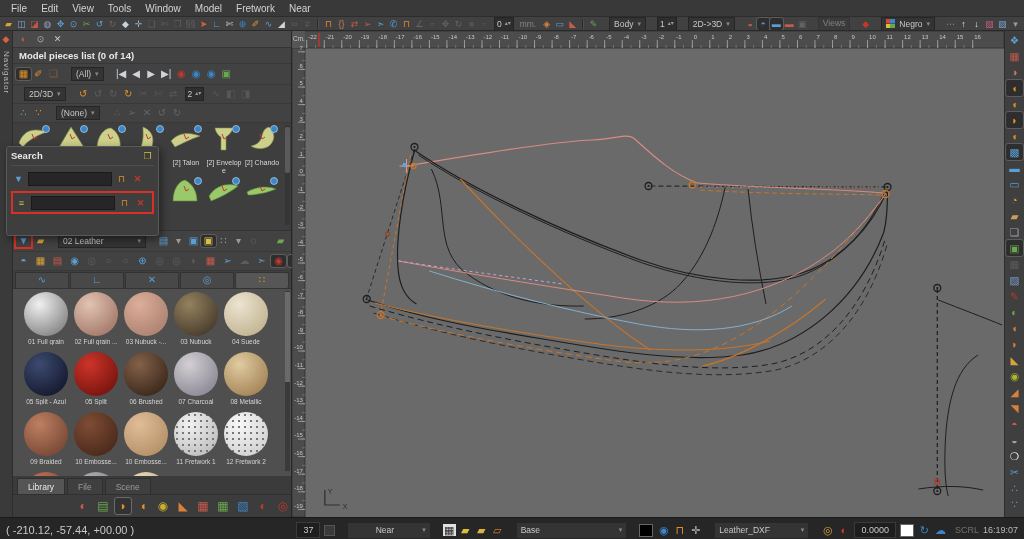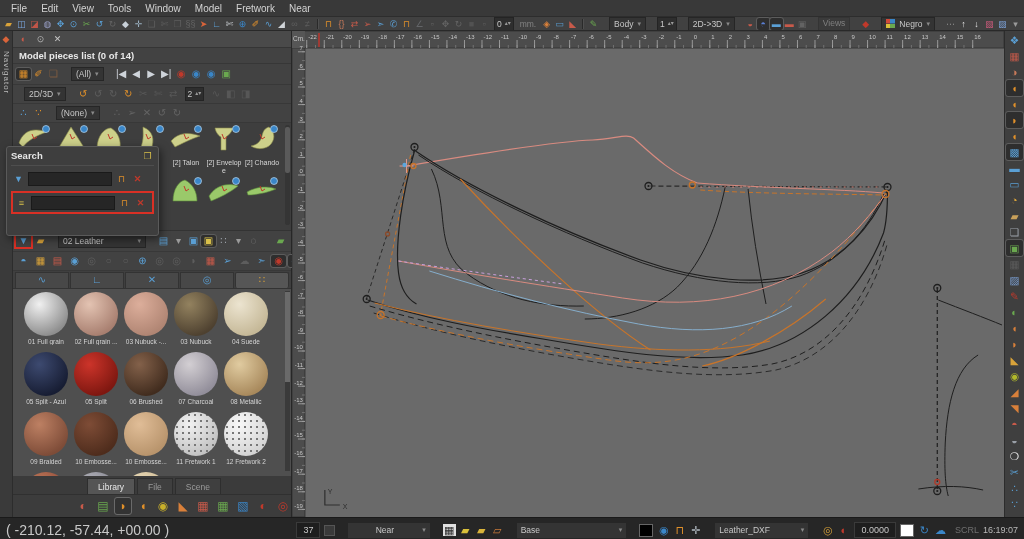--- a/index.html
+++ b/index.html
@@ -44,35 +44,35 @@
   #mat-filter{height:20px;} #mat-toolbar{height:18px;}
   #mat-tabs{height:17px;background:#3f3f3f;border-bottom:1px solid #333;display:flex;padding:0 2px;gap:1px;align-items:flex-end;}
   #mat-tabs .ti{flex:1;height:15px;background:#484848;border:1px solid #333;border-bottom:none;font-size:10px;}
   #mat-tabs .ti.sel{background:#565656;outline:none;}
   #mat-grid{height:186px;background:#4f4f4f;overflow:hidden;display:flex;flex-wrap:wrap;padding:2px 8px 0 8px;position:relative;}
   .mcell{width:50px;height:58px;display:flex;flex-direction:column;align-items:center;margin:1px 0;}
   .sph{width:44px;height:44px;border-radius:50%;}
   .mlabel{font-size:6.5px;color:#d5d5d5;margin-top:2px;white-space:nowrap;overflow:hidden;max-width:50px;}
   .mscroll{position:absolute;right:1px;top:2px;width:5px;height:180px;background:#3a3a3a;}
   .mscroll .thumb{position:absolute;top:1px;width:5px;height:90px;background:#6a6a6a;}
-  #lib-tabs{height:18px;background:#3b3b3b;display:flex;align-items:flex-end;padding-left:4px;gap:2px;border-bottom:1px solid #303030;justify-content:center;}
+  #lib-tabs{height:18px;background:#3b3b3b;display:flex;align-items:flex-end;padding-left:4px;gap:2px;border-bottom:1px solid #303030;}
   .btab{height:15px;padding:0 10px;display:inline-flex;align-items:center;background:#3f3f3f;border:1px solid #2e2e2e;border-bottom:none;color:#9a9a9a;font-size:8.5px;}
   .btab.sel{background:#555;color:#e8e8e8;}
   #bottom-icons{height:22px;display:flex;align-items:center;padding-left:62px;gap:4px;background:#3c3c3c;}
   #bottom-icons .ti{min-width:16px;height:16px;font-size:12px;}
   #bottom-icons .ti.sel{outline:1px solid #6a6a6a;background:#333;}
   
   #canvas{flex:1;position:relative;background:#6a6a6a;overflow:hidden;}
   #cv{position:absolute;inset:0;width:100%;height:100%;}
   
   #righttoolbar{width:19px;background:#3f3f3f;border-left:1px solid #2c2c2c;display:flex;flex-direction:column;align-items:center;padding-top:1px;}
   #righttoolbar .ti{width:17px;height:16px;font-size:10.5px;}
   
   #statusbar{height:24px;background:#262626;border-top:1px solid #1a1a1a;display:flex;align-items:center;padding:0 6px;gap:4px;font-size:9px;color:#b8b8b8;}
-  #coords{font-size:14px;color:#c8c8c8;width:180px;}
+  #coords{font-size:11px;color:#c8c8c8;width:180px;}
   .sbox{background:#1e1e1e;border:1px solid #3a3a3a;padding:0 6px;height:14px;display:inline-flex;align-items:center;color:#c8c8c8;}
   .cb{width:9px;height:9px;background:#3a3a3a;border:1px solid #555;}
   .swatch{width:13px;height:11px;border:1px solid #666;}
   .selbox.sb{height:15px;font-size:8.5px;}
   #statusbar .ti{font-size:11px;}
   .dimtxt{color:#6f6f6f;}
   
   #searchpanel{position:absolute;left:6px;top:146px;width:143px;height:82px;background:#3e3e3e;border:1px solid #5a5a5a;border-radius:3px;box-shadow:2px 3px 8px rgba(0,0,0,.5);z-index:10;padding:3px 4px;}
   #searchpanel .shead{display:flex;align-items:flex-start;height:15px;border-bottom:1px solid #4e4e4e;margin-bottom:3px;}
   #searchpanel .shead .ttl{flex:1;font-weight:bold;font-size:9.5px;color:#e6e6e6;}

